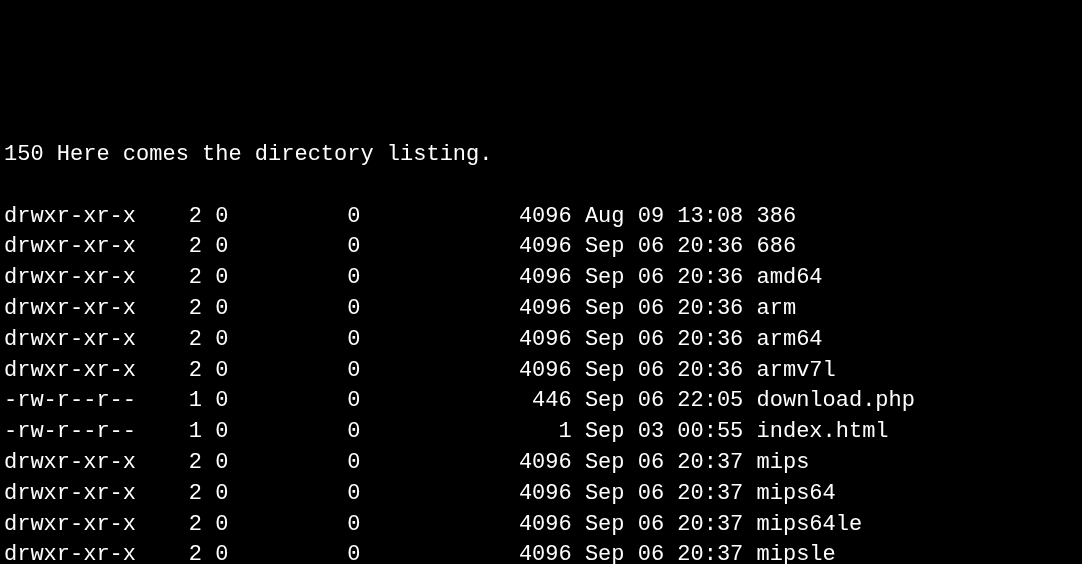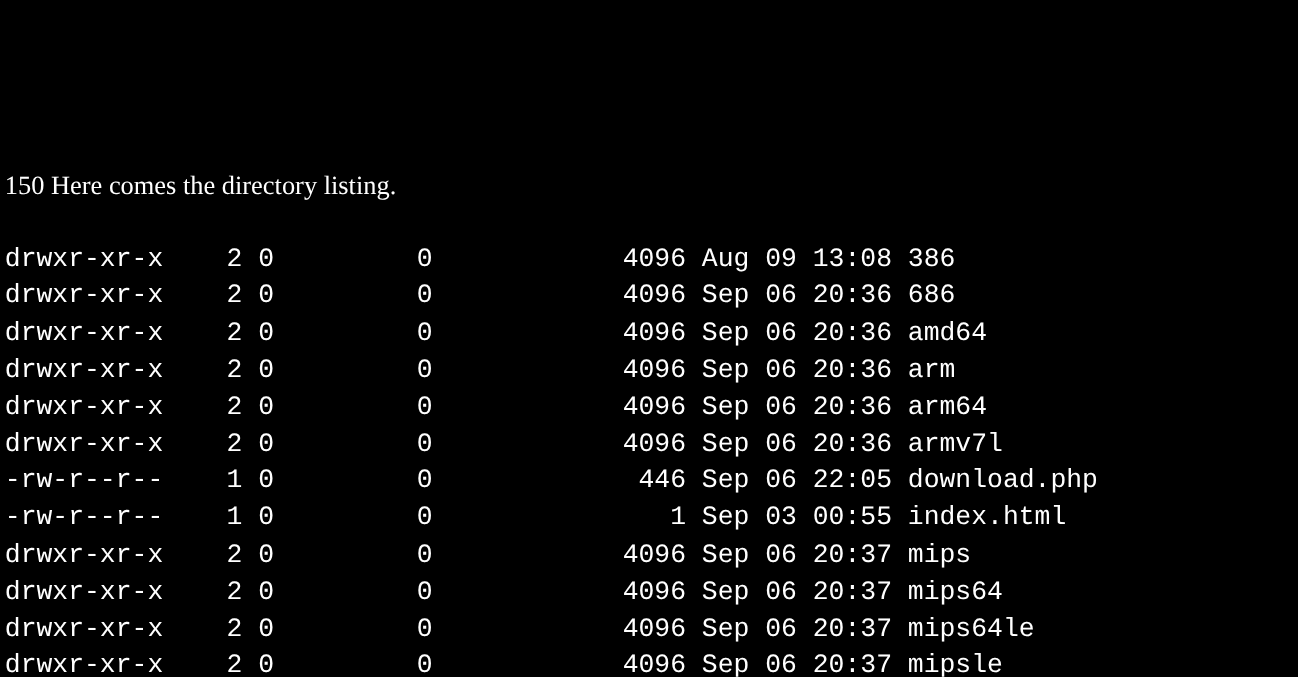--- a/index.html
+++ b/index.html
@@ -17,21 +17,20 @@
       width: 1082px;
       height: 564px;
       overflow: hidden;
       white-space: pre;
     }
     .terminal {
       padding: 0 4px;
     }
     .header-line {
       margin-top: -14px;
-      font-family: Liberation Serif, serif;
     }
     .row {
       display: block;
     }
   </style>
 </head>
 <body>
 
 
 

